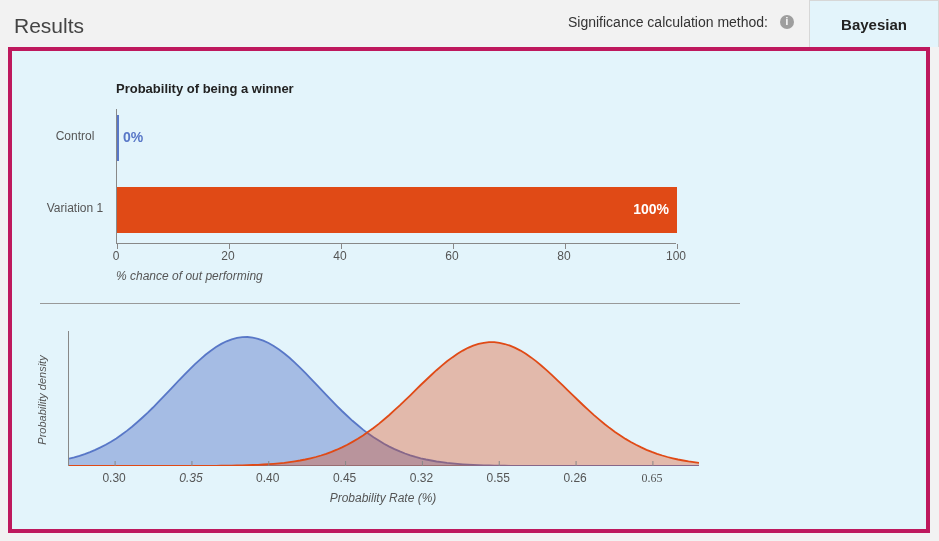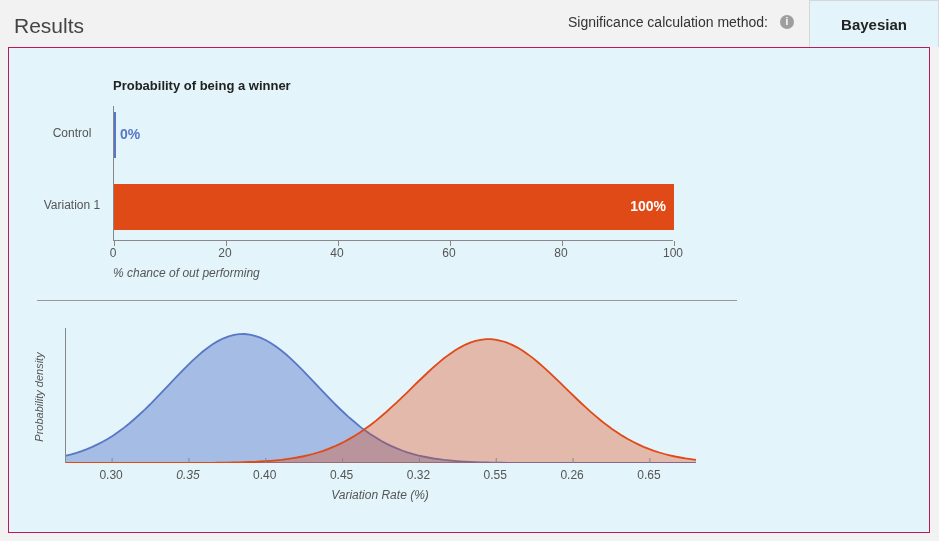--- a/index.html
+++ b/index.html
@@ -59,21 +59,21 @@
     justify-content: center;
     font-weight: 700;
     font-size: 15px;
     color: #222;
   }
   .panel {
     position: absolute;
     left: 8px; top: 47px;
     width: 922px; height: 486px;
     background: #e3f4fb;
-    border: 1px solid #be185d;
+    border: 4px solid #be185d;
   }
 
   
   .bar-chart {
     position: absolute;
     left: 28px; top: 30px;
     width: 700px; height: 230px;
   }
   .bar-title {
     position: absolute;
@@ -266,19 +266,19 @@
           </svg>
       </div>
       <div class="dens-x-ticks" id="dens-x-ticks">
           <div class="dens-x-tick" style="left: 46.0976px;">0.30</div>
           <div class="dens-x-tick" style="left: 122.927px; font-style: italic;">0.35</div>
           <div class="dens-x-tick" style="left: 199.756px;">0.40</div>
           <div class="dens-x-tick" style="left: 276.585px;">0.45</div>
           <div class="dens-x-tick" style="left: 353.415px;">0.32</div>
           <div class="dens-x-tick" style="left: 430.244px;">0.55</div>
           <div class="dens-x-tick" style="left: 507.073px;">0.26</div>
-          <div class="dens-x-tick" style="left: 583.902px;">0.65</div>
+          <div class="dens-x-tick" style="left: 583.902px; font-family: Liberation Serif, serif;">0.65</div>
         </div>
-      <div class="dens-x-label">Variation Rate (%)</div>
+      <div class="dens-x-label">Probability Rate (%)</div>
     </div>
 
   </div>
 </div>
 
 </body></html>

